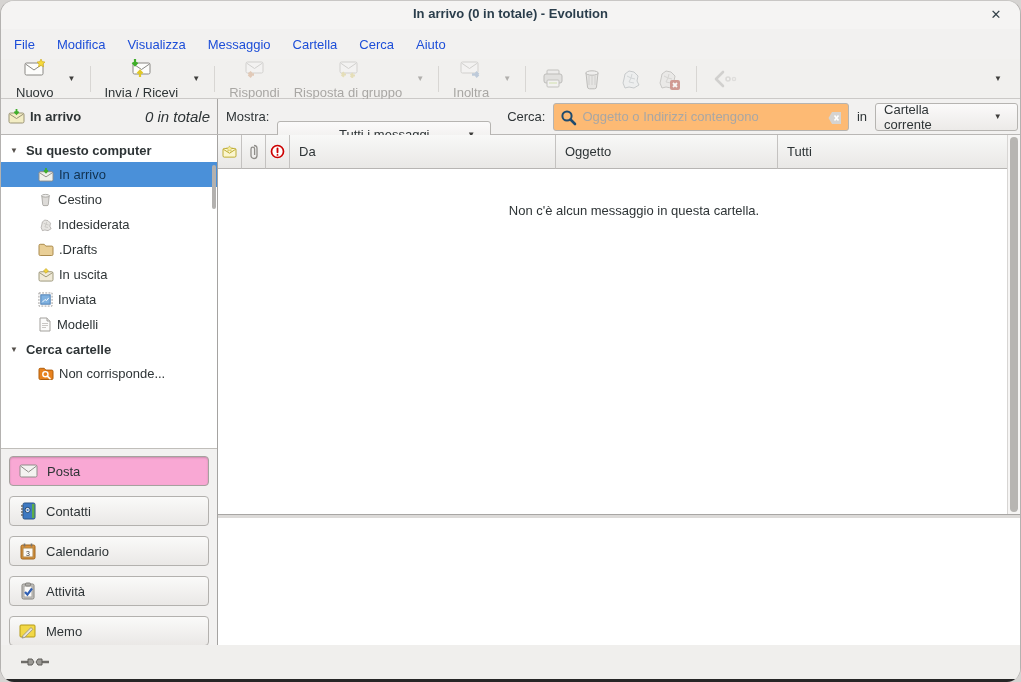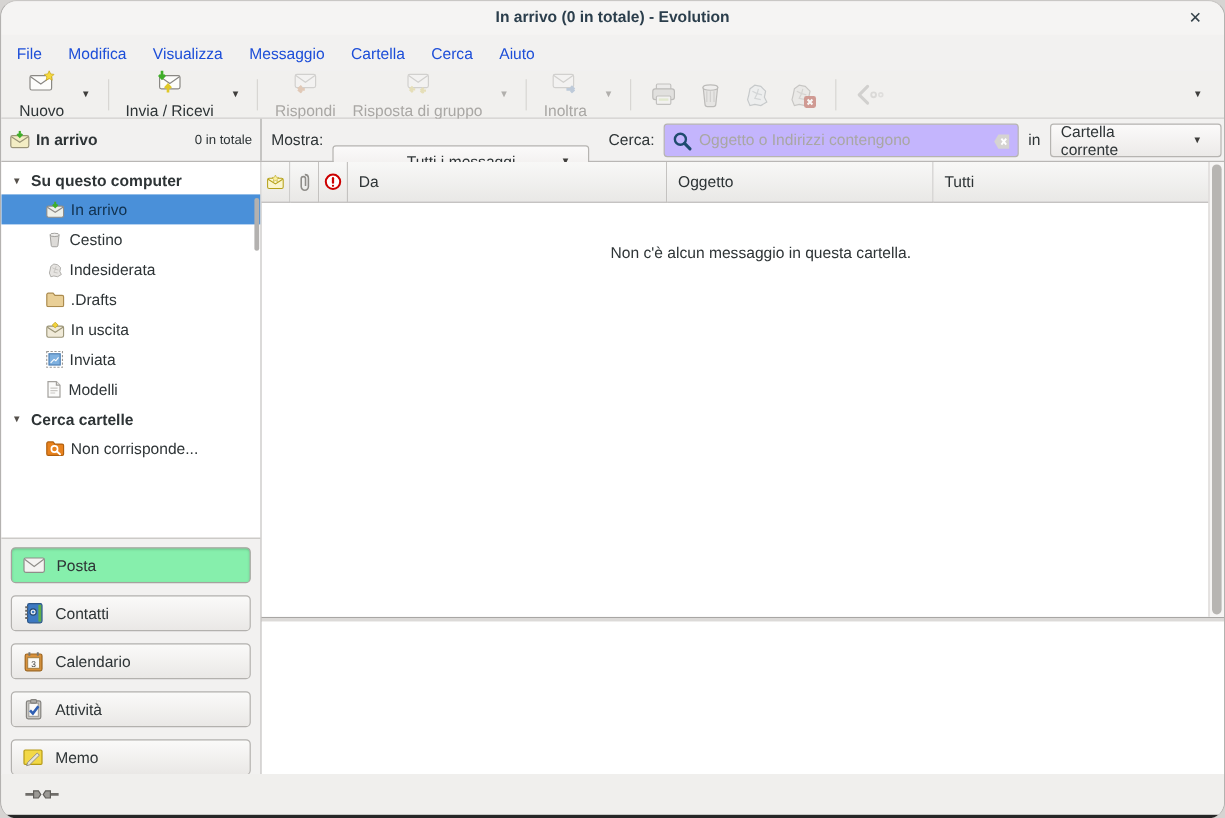--- a/index.html
+++ b/index.html
@@ -31,50 +31,50 @@
   .disabled svg, svg.dim { opacity:.5; filter:grayscale(35%); }
   .tsep { width:1px; height:26px; background:#d8d6d3; margin:0 7px; flex:0 0 1px; }
   .overflow { margin-left:auto; padding:4px 10px; }
   .icon { display:inline-flex; align-items:center; justify-content:center; }
   
   .filterbar { height:36px; flex:0 0 36px; display:flex; align-items:center;
                background:#f2f1f0; border-bottom:1px solid #b9b7b5; }
   .fb-left { width:217px; flex:0 0 217px; height:100%; display:flex; align-items:center;
              gap:5px; padding:0 7px; border-right:1px solid #a8a6a4; }
   .fb-folder { font-weight:bold; }
-  .fb-count { margin-left:auto; font-size:11px; color:#2e3436; }
+  .fb-count { margin-left:auto; font-size:15px; color:#2e3436;font-style:italic; }
   .fb-rest { display:flex; align-items:center; flex:1; padding:0 6px; gap:6px; }
   .fb-label { padding:0 2px; }
   .btn-face { background:linear-gradient(#fbfafa,#eceae8); border:1px solid #b6b4b1;
               border-radius:3px; height:28px; display:flex; align-items:center; }
   .show-dd { width:216px; justify-content:center; gap:10px; position:relative;margin-top:36px; }
   .show-dd .dd-arrow { position:absolute; right:8px; }
   .search-wrap { width:298px; height:28px; position:relative; display:flex; align-items:center;
-                 background:#c4b5fd; border:1px solid #b6b4b1; border-radius:3px; padding:0 26px 0 28px; }
+                 background:#fdba74; border:1px solid #b6b4b1; border-radius:3px; padding:0 26px 0 28px; }
   .search-wrap input { border:none; outline:none; width:100%; font:inherit; color:#2e3436; background:transparent; }
   .search-wrap input::placeholder { color:#a9a7a4; }
   .search-mag { position:absolute; left:6px; top:5px; }
   .search-clear { position:absolute; right:6px; top:7px; }
   .scope-dd { min-width:138px; padding:0 8px; gap:8px; }
   
   .content { flex:1 1 auto; display:flex; min-height:0; }
   .sidebar { width:217px; flex:0 0 217px; display:flex; flex-direction:column; border-right:1px solid #a5a3a1; }
   .tree { height:314px; flex:0 0 314px; background:#ffffff; position:relative; overflow:hidden;
           border-bottom:1px solid #c0beba; padding-top:3px; }
   .tree-group { display:flex; align-items:center; height:24px; padding-left:9px; gap:8px;
                 font-weight:bold; color:#2e3436; }
   .expander { font-size:8px; color:#55504b; }
   .tree-row { display:flex; align-items:center; height:25px; padding-left:37px; gap:5px; color:#2e3436; }
   .tree-row.selected { background:#4a90d9; color:#11314e; }
   .tree-scroll { position:absolute; right:1px; top:30px; width:4px; height:44px;
                  background:#b3b1af; border-radius:2px; }
   .switcher { flex:1; background:#f2f1f0; padding:7px 8px 0 8px; display:flex; flex-direction:column; gap:10px; }
   .sw-btn { height:30px; display:flex; align-items:center; gap:9px; padding:0 9px;
             background:linear-gradient(#fafaf9,#eae8e6); border:1px solid #b3b1ae; border-radius:4px; }
-  .sw-btn.active { background:#86efac; box-shadow:inset 0 1px 2px rgba(0,0,0,.18); border-color:#a5a29e;align-items:center; }
+  .sw-btn.active { background:#f9a8d4; box-shadow:inset 0 1px 2px rgba(0,0,0,.18); border-color:#a5a29e;align-items:center; }
   
   .main { flex:1; display:flex; flex-direction:column; min-width:0;text-align:center; }
   .list { height:379px; flex:0 0 379px; background:#ffffff; position:relative; display:flex; flex-direction:column; }
   .list-header { height:34px; flex:0 0 34px; display:flex; }
   .hcell { background:linear-gradient(#f8f8f7,#e9e8e6); border-right:1px solid #c4c2c0;
            border-bottom:1px solid #b7b5b3; display:flex; align-items:center; padding-left:9px; color:#2e3436; }
   .hcell.iconcell { width:24px; flex:0 0 24px; justify-content:center; padding:0; }
   .hcell.c-da { width:266px; flex:0 0 266px; }
   .hcell.c-ogg { width:222px; flex:0 0 222px; }
   .hcell.c-data { flex:1; border-right:none; }

